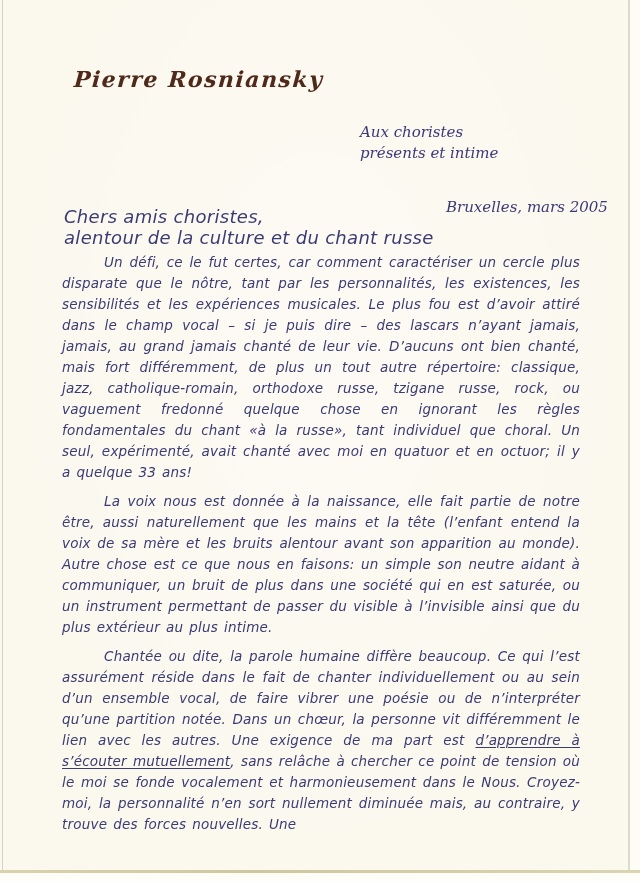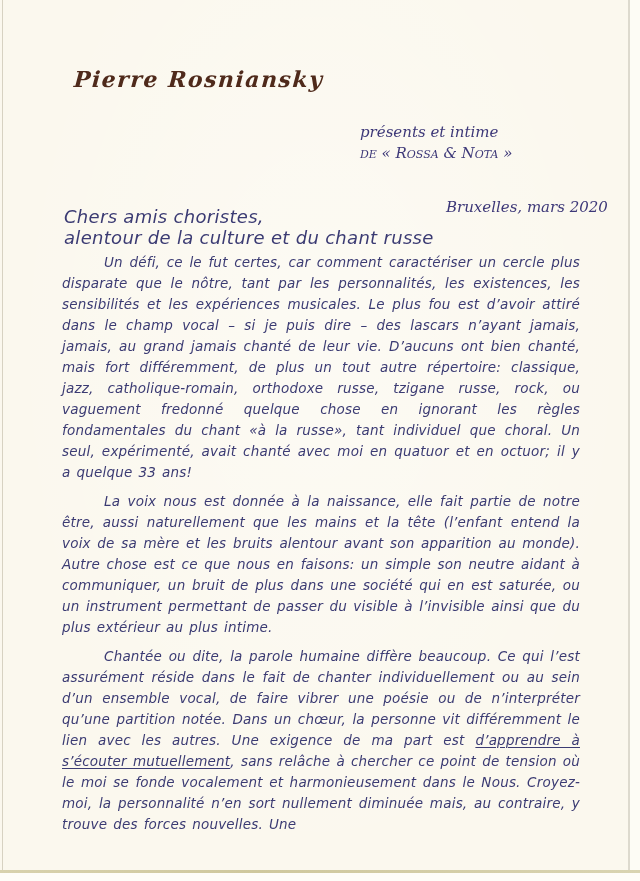--- a/index.html
+++ b/index.html
@@ -114,25 +114,25 @@
 
   <div class="edge-left"></div>
   <div class="edge-right-strip"></div>
   <div class="edge-right"></div>
   <div class="edge-bottom-strip"></div>
   <div class="edge-bottom-line"></div>
 
   <div class="letterhead">Pierre Rosniansky</div>
 
   <div class="recipient">
+    <div>Aux choristes</div>
     <div>présents et intime</div>
-    <div class="caps-line">de « Rossa &amp; Nota »</div>
   </div>
 
-  <div class="dateline">Bruxelles, mars 2020</div>
+  <div class="dateline">Bruxelles, mars 2005</div>
 
   <div class="salutation">
     <div>Chers amis choristes,</div>
     <div>alentour de la culture et du chant russe</div>
   </div>
 
   <div class="letter-body">
       <p class="para"><span>Un défi, ce le fut certes, car comment caractériser un cercle plus disparate que le nôtre, tant par les personnalités, les existences, les sensibilités et les expériences musicales. Le plus fou est d’avoir attiré dans le champ vocal – si je puis dire – des lascars n’ayant jamais, jamais, au grand jamais chanté de leur vie. D’aucuns ont bien chanté, mais fort différemment, de plus un tout autre répertoire: classique, jazz, catholique-romain, orthodoxe russe, tzigane russe, rock, ou vaguement fredonné quelque chose en ignorant les règles fondamentales du chant «à la russe», tant individuel que choral. Un seul, expérimenté, avait chanté avec moi en quatuor et en octuor; il y a quelque 33 ans!</span></p>
       <p class="para"><span>La voix nous est donnée à la naissance, elle fait partie de notre être, aussi naturellement que les mains et la tête (l’enfant entend la voix de sa mère et les bruits alentour avant son apparition au monde). Autre chose est ce que nous en faisons: un simple son neutre aidant à communiquer, un bruit de plus dans une société qui en est saturée, ou un instrument permettant de passer du visible à l’invisible ainsi que du plus extérieur au plus intime.</span></p>
       <p class="para"><span>Chantée ou dite, la parole humaine diffère beaucoup. Ce qui l’est assurément réside dans le fait de chanter individuellement ou au sein d’un ensemble vocal, de faire vibrer une poésie ou de n’interpréter qu’une partition notée. Dans un chœur, la personne vit différemment le lien avec les autres. Une exigence de ma part est </span><span class="u">d’apprendre à s’écouter mutuellement</span><span>, sans relâche à chercher ce point de tension où le moi se fonde vocalement et harmonieusement dans le Nous. Croyez-moi, la personnalité n’en sort nullement diminuée mais, au contraire, y trouve des forces nouvelles. Une</span></p>

